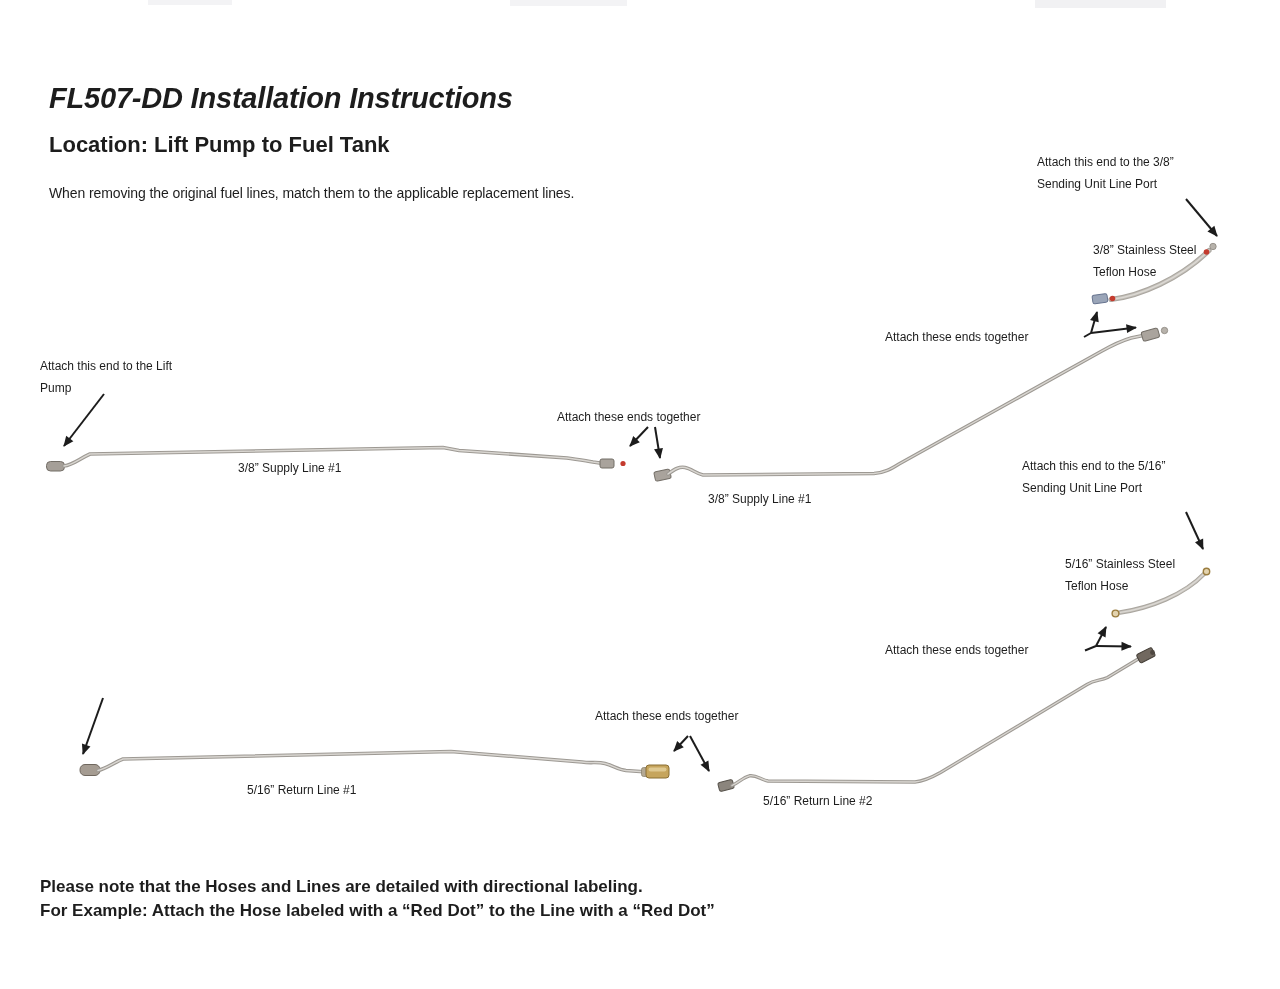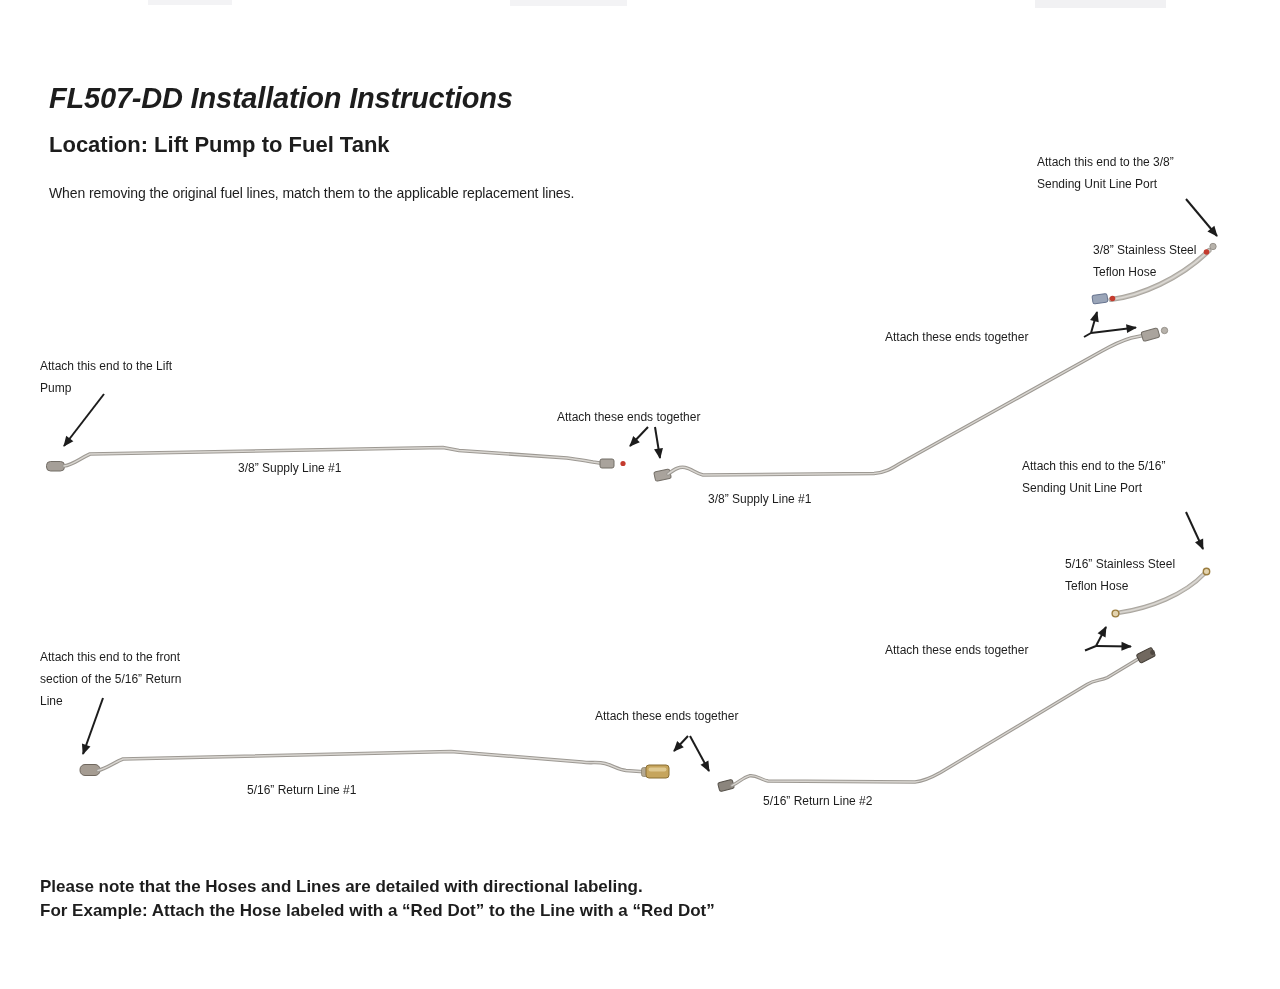--- a/index.html
+++ b/index.html
@@ -133,25 +133,20 @@
     <span>Sending Unit Line Port</span>
   </div>
 
   <div class="lbl" style="left:1045px; top:553px;margin-left:20px;">
     <span>5/16” Stainless Steel</span>
     <span>Teflon Hose</span>
   </div>
 
   <div class="lbl" style="left:885px; top:639px;">Attach these ends together</div>
 
-  <div class="lbl" style="left:40px; top:646px;">
-    <span>Attach this end to the front</span>
-    <span>section of the 5/16” Return</span>
-    <span>Line</span>
-  </div>
 
   <div class="lbl" style="left:247px; top:779px;text-align:right;">5/16” Return Line #1</div>
 
   <div class="lbl" style="left:595px; top:705px;">Attach these ends together</div>
 
   <div class="lbl" style="left:763px; top:790px;">5/16” Return Line #2</div>
 
   <div class="note" style="left:40px; top:877px;">Please note that the Hoses and Lines are detailed with directional labeling.</div>
   <div class="note" style="left:40px; top:901px;">For Example: Attach the Hose labeled with a “Red Dot” to the Line with a “Red Dot”</div>
 

